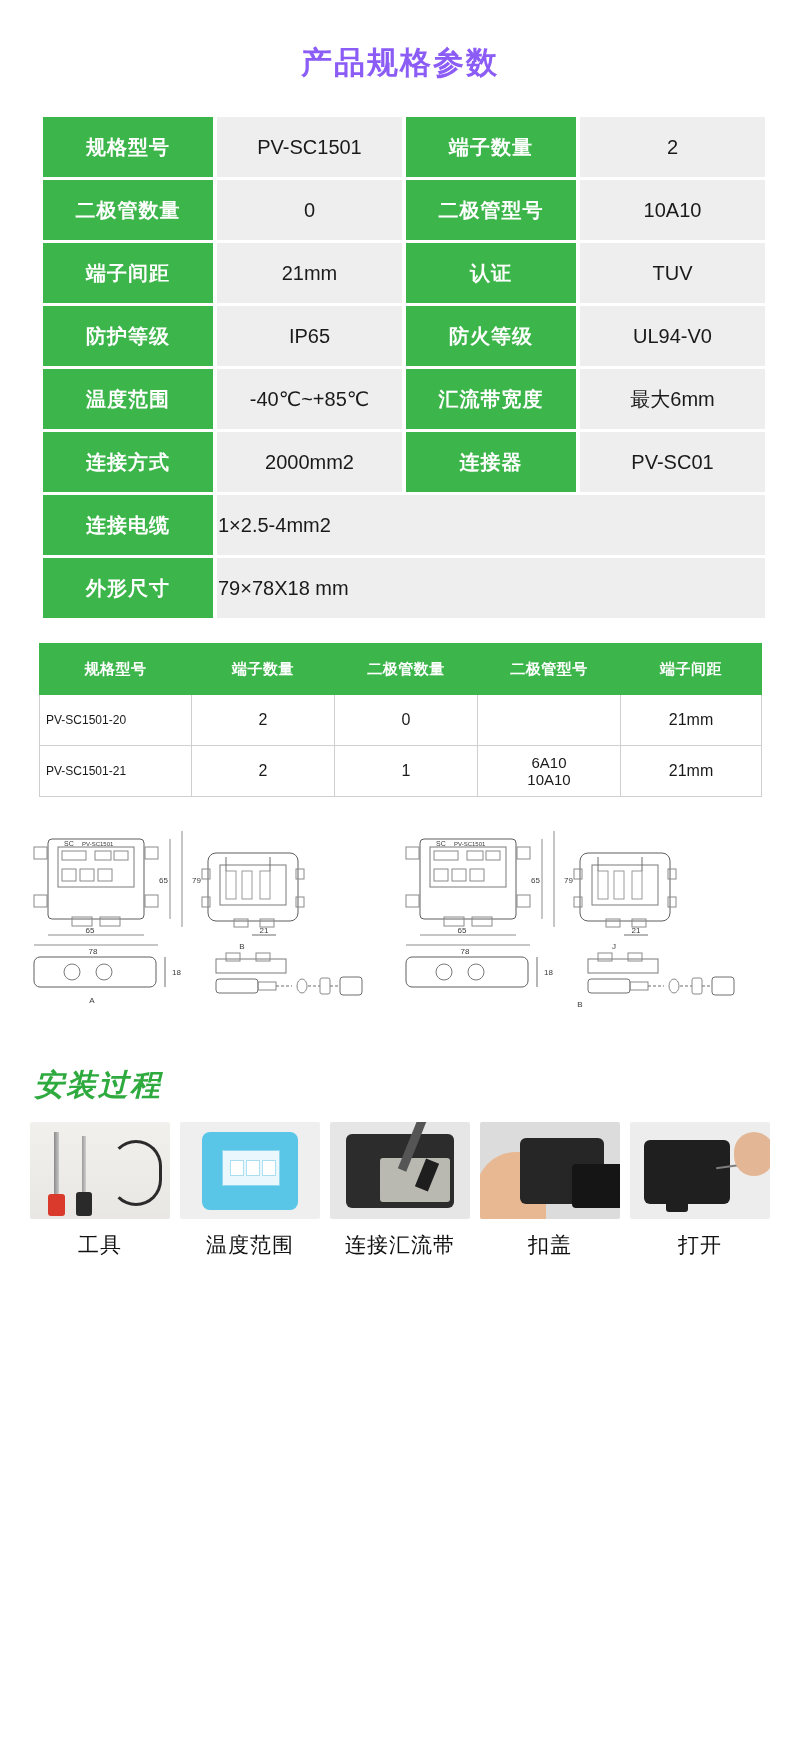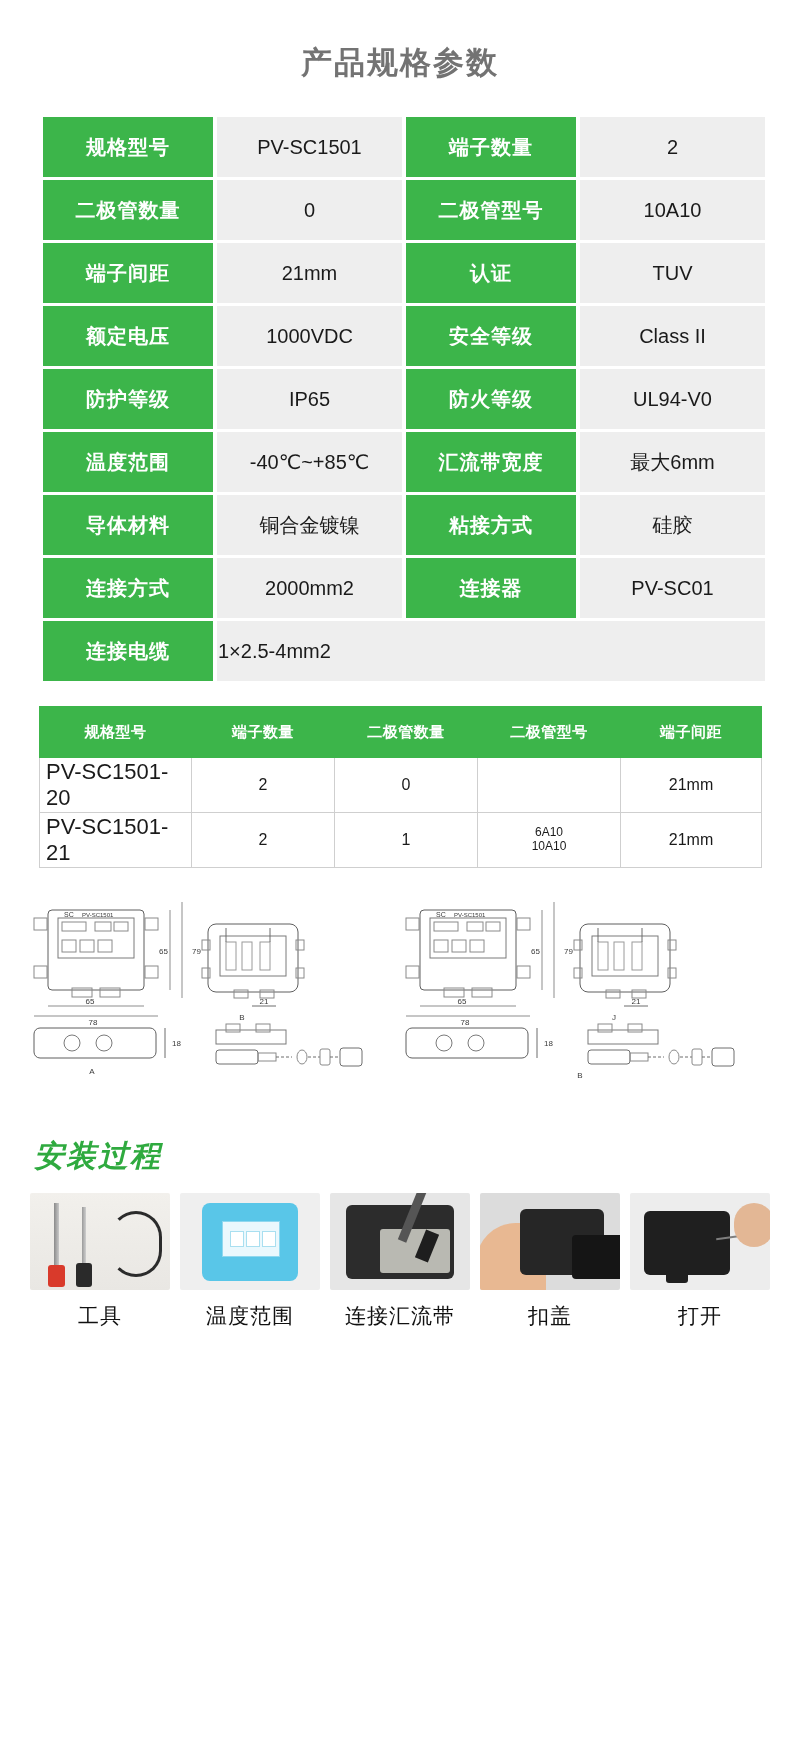--- a/index.html
+++ b/index.html
@@ -2,21 +2,21 @@
 <html><head>
 <meta charset="utf-8">
 <style>
   html,body{margin:0;padding:0;background:#ffffff;}
   body{width:800px;height:1737px;font-family:"Liberation Sans","DejaVu Sans",sans-serif;overflow:hidden;}
   .page{width:800px;height:1737px;position:relative;background:#fff;}
 
   
   .main-title{
     text-align:center;
-    color:#737373;
+    color:#8b5cf6;
     font-size:31px;
     font-weight:bold;
     letter-spacing:2px;
     padding-top:42px;
   }
 
   
   .spec-wrap{margin:30px auto 0 auto;width:722px;}
   table.spec{border-collapse:separate;border-spacing:4px 3px;width:100%;table-layout:fixed;}
   table.spec td{height:58px;vertical-align:middle;font-size:20px;}
@@ -37,21 +37,21 @@
   .model-wrap{margin:22px auto 0 auto;width:722px;}
   table.model{border-collapse:collapse;width:100%;table-layout:fixed;}
   table.model th{
     background:#3cb54a;color:#fff;font-size:15px;font-weight:bold;
     height:48px;border:1px solid #3cb54a;letter-spacing:0.5px;
   }
   table.model td{
     border:1px solid #cfcfcf;height:48px;font-size:16px;text-align:center;color:#1a1a1a;
     background:#fff;
   }
-  table.model td.first{text-align:left;padding-left:6px;font-size:22px;}
+  table.model td.first{text-align:left;padding-left:6px;font-size:12px;}
   .mc1{width:152px;}.mc2{width:143px;}.mc3{width:143px;}.mc4{width:143px;}.mc5{width:141px;}
 
   
   .drawings{margin:20px auto 0 auto;width:760px;height:230px;position:relative;}
   .dwg-svg{display:block;}
 
   
   .install-title{
     margin:18px 0 0 34px;
     color:#2faa3f;font-size:30px;font-weight:bold;letter-spacing:2px;font-style:italic;
@@ -132,52 +132,44 @@
           <td class="lbl">二极管型号</td>
           <td class="val">10A10</td>
         </tr>
         <tr>
           <td class="lbl">端子间距</td>
           <td class="val">21mm</td>
           <td class="lbl">认证</td>
           <td class="val">TUV</td>
         </tr>
         <tr>
-          <td class="lbl">额定电压</td>
-          <td class="val">1000VDC</td>
-          <td class="lbl">安全等级</td>
-          <td class="val">Class II</td>
-        </tr>
-        <tr>
           <td class="lbl">防护等级</td>
           <td class="val">IP65</td>
           <td class="lbl">防火等级</td>
           <td class="val">UL94-V0</td>
         </tr>
         <tr>
           <td class="lbl">温度范围</td>
           <td class="val">-40℃~+85℃</td>
           <td class="lbl">汇流带宽度</td>
           <td class="val">最大6mm</td>
         </tr>
         <tr>
-          <td class="lbl">导体材料</td>
-          <td class="val">铜合金镀镍</td>
-          <td class="lbl">粘接方式</td>
-          <td class="val">硅胶</td>
-        </tr>
-        <tr>
           <td class="lbl">连接方式</td>
           <td class="val">2000mm2</td>
           <td class="lbl">连接器</td>
           <td class="val">PV-SC01</td>
         </tr>
         <tr>
           <td class="lbl">连接电缆</td>
           <td class="val left" colspan="3">1×2.5-4mm2</td>
+        </tr>
+        <tr>
+          <td class="lbl">外形尺寸</td>
+          <td class="val left" colspan="3">79×78X18 mm</td>
         </tr>
       </tbody>
     </table>
   </div>
 
   <div class="model-wrap">
     <table class="model">
       <colgroup>
           <col class="mc1">
           <col class="mc2">
@@ -199,21 +191,21 @@
           <td class="first">PV-SC1501-20</td>
           <td>2</td>
           <td>0</td>
           <td></td>
           <td>21mm</td>
         </tr>
         <tr>
           <td class="first">PV-SC1501-21</td>
           <td>2</td>
           <td>1</td>
-          <td style="white-space:pre-line;line-height:1.15;font-size:12px;">6A10
+          <td style="white-space:pre-line;line-height:1.15;font-size:15px;">6A10
 10A10</td>
           <td>21mm</td>
         </tr>
       </tbody>
     </table>
   </div>
 
   <div class="drawings">
     <svg class="dwg-svg" width="760" height="230" viewBox="0 0 760 230">
       <g stroke="#6d6d6d" fill="none" stroke-width="1" font-family="Liberation Sans, sans-serif" font-size="8">

